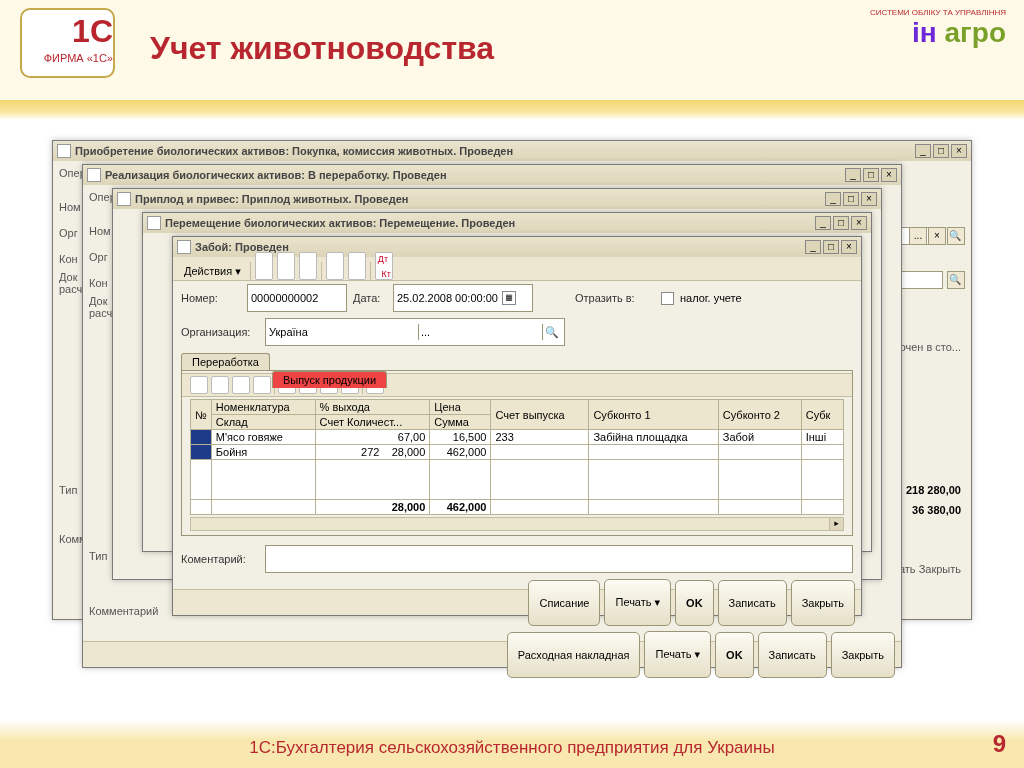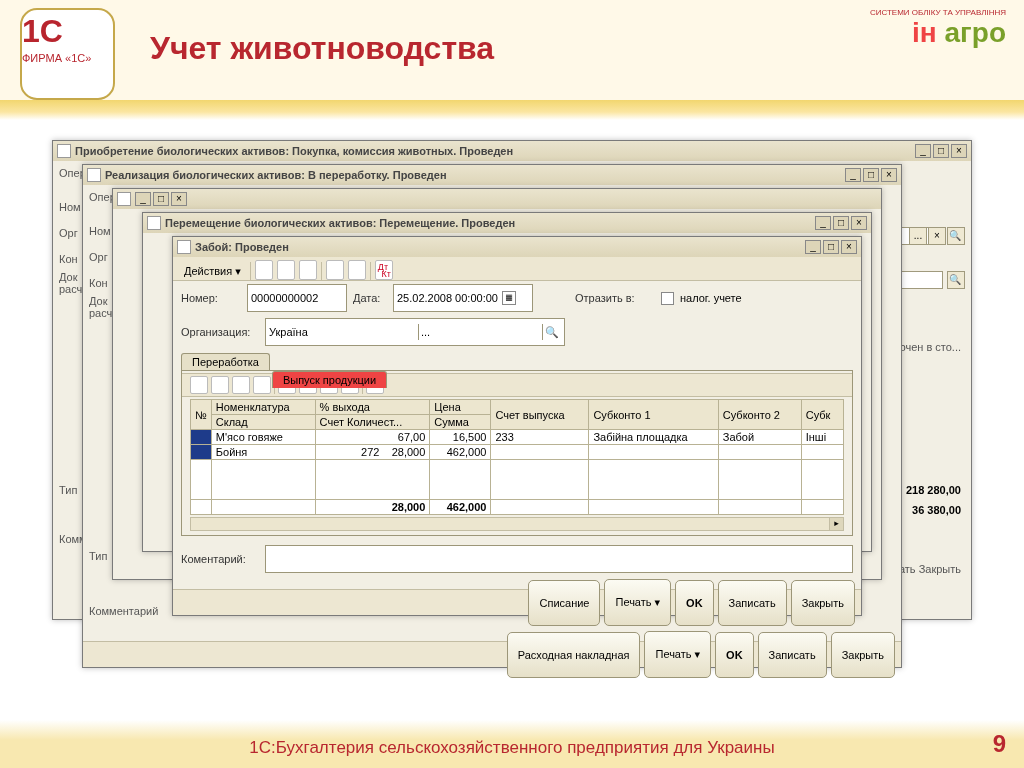--- a/index.html
+++ b/index.html
@@ -9,30 +9,30 @@
     background: #fefefe;
     overflow: hidden;
     position: relative;
   }
   .slide-bg {
     position: absolute; inset: 0;
     background: linear-gradient(#fff9e8 0, #fff9e8 100px, #f2d66f 100px, #fbe6a2 112px, #fff 120px, #fff 720px, #f8e8b0 740px, #f8e8b0 768px);
   }
   .logo-1c {
     position: absolute; left: 20px; top: 8px;
-    width: 95px; height: 92px;
-    border: 2px solid #c5a84a; border-radius: 17px;
-    background: #fff; text-align: left;
+    width: 95px; height: 70px;
+    border: 2px solid #c5a84a; border-radius: 10px;
+    background: #fff; text-align: right;
     font-size: 11px; color: #b8252e;
   }
   .logo-1c .big { font-size: 32px; font-weight: bold; color: #b8252e; line-height: 42px; }
   .slide-title { position: absolute; left: 150px; top: 30px; font-size: 32px; font-weight: bold; color: #b8272f; }
   .logo-in { position: absolute; right: 18px; top: 8px; text-align: right; font-size: 8px; color: #b8272f; }
   .logo-in .big { font-size: 28px; font-weight: bold; color: #1a7ba0; }
-  .logo-in .big .r { color: #ef4444; margin-left: 20px; }
+  .logo-in .big .r { color: #6d28d9; margin-left: 20px; }
   .logo-in .big .g { color: #7aa02a; }
   .footer { position: absolute; left: 0; bottom: 0; width: 100%; height: 40px; display: flex; align-items: center; }
   .footer-text { flex: 1; text-align: center; color: #b8272f; font-size: 17px; }
   .footer-num { position: absolute; right: 18px; bottom: 10px; color: #b8272f; font-size: 24px; font-weight: bold; }
 
   .canvas { position: absolute; left: 22px; top: 120px; width: 980px; height: 600px; }
 
   .win {
     position: absolute; background: #f2efe4;
     border: 1px solid #7a7a7a;
@@ -41,21 +41,21 @@
   }
   .titlebar { height: 20px; background: linear-gradient(#eae4ce,#ddd5b8); display: flex; align-items: center; padding: 0 4px; }
   .tb-icon { width: 14px; height: 14px; background: #fff; border:1px solid #999; margin-right: 4px; font-size: 8px; text-align:center; }
   .tb-title { flex: 1; font-weight: bold; color: #444; white-space: nowrap; overflow: hidden; text-overflow: ellipsis;}
   .tb-btns { display: flex; gap: 2px; }
   .tb-btn { width: 16px; height: 14px; border:1px solid #888; background: #ddd5b8; text-align: center; line-height: 12px; font-size: 10px; cursor: pointer; }
 
   .toolbar { height: 24px; background:#ede7d2; border-bottom:1px solid #c3bda3; display:flex; align-items:flex-end; padding: 0 6px; gap:4px; }
   .toolbar .dd { font-size:11px; padding:1px 4px; border:1px solid transparent; }
   .toolbar .dd:after { content:" ▾"; }
-  .tbicon { width:18px;height:20px;border:1px solid #bbb;background:#fff; border-radius:2px; display:inline-block; }
+  .tbicon { width:18px;height:28px;border:1px solid #bbb;background:#fff; border-radius:2px; display:inline-block; }
   .sep { width:1px; height:18px; background:#c3bda3; }
 
   .form-row { display:flex; align-items:center; padding: 3px 8px; gap:6px; }
   .lbl { color:#333; min-width: 60px;}
   .input { background:#fff; border:1px solid #9c9678; height:28px; padding:0 3px; line-height:16px; display:inline-flex; align-items:center; }
   .input .dots { margin-left:auto; padding:0 2px; border-left:1px solid #9c9678; cursor:pointer; }
   .cal { width:14px; height:14px; background:#fff;border:1px solid #888; display:inline-block; font-size:8px; text-align:center; line-height:12px; }
   .chk { width:13px;height:13px;border:1px solid #888;background:#fff;display:inline-block; }
 
   .tabs { display:flex; margin: 4px 8px 0 8px; }
@@ -152,20 +152,21 @@
       <span class="btn"><span>Печать</span> ▾</span>
       <span class="btn" style="font-weight:bold;">OK</span>
       <span class="btn">Записать</span>
       <span class="btn">Закрыть</span>
     </div>
   </div>
 
   <div class="win" style="left:90px; top:68px; width:770px; height:392px;">
     <div class="titlebar">
       <div class="tb-icon"></div>
+      <div class="tb-title">Приплод и привес: Приплод животных. Проведен</div>
       <div class="tb-btns">
         <div class="tb-btn">_</div>
         <div class="tb-btn">□</div>
         <div class="tb-btn">×</div>
       </div>
     </div>
   </div>
 
   <div class="win" style="left:120px; top:92px; width:730px; height:340px;">
     <div class="titlebar">

